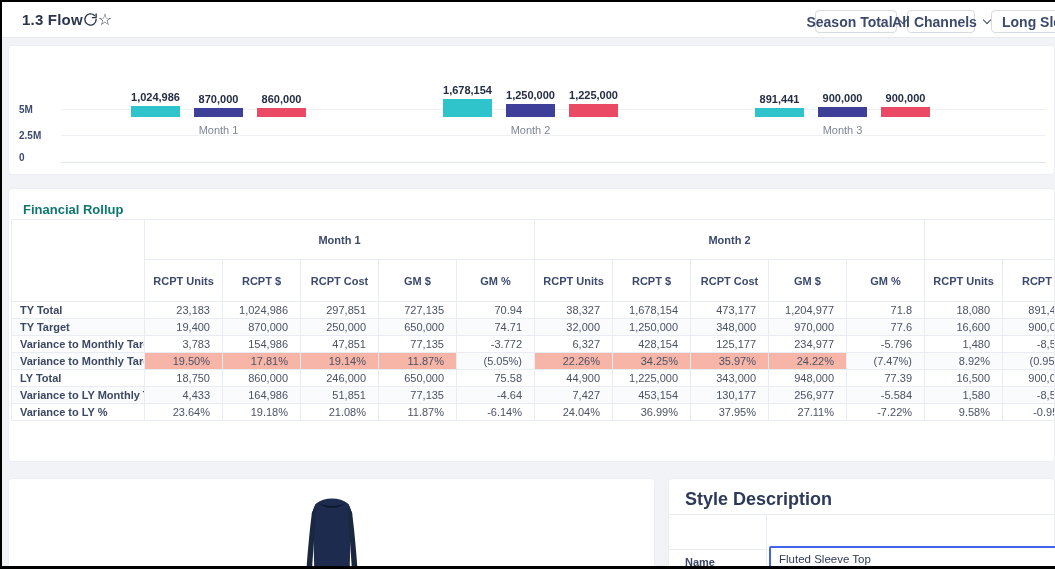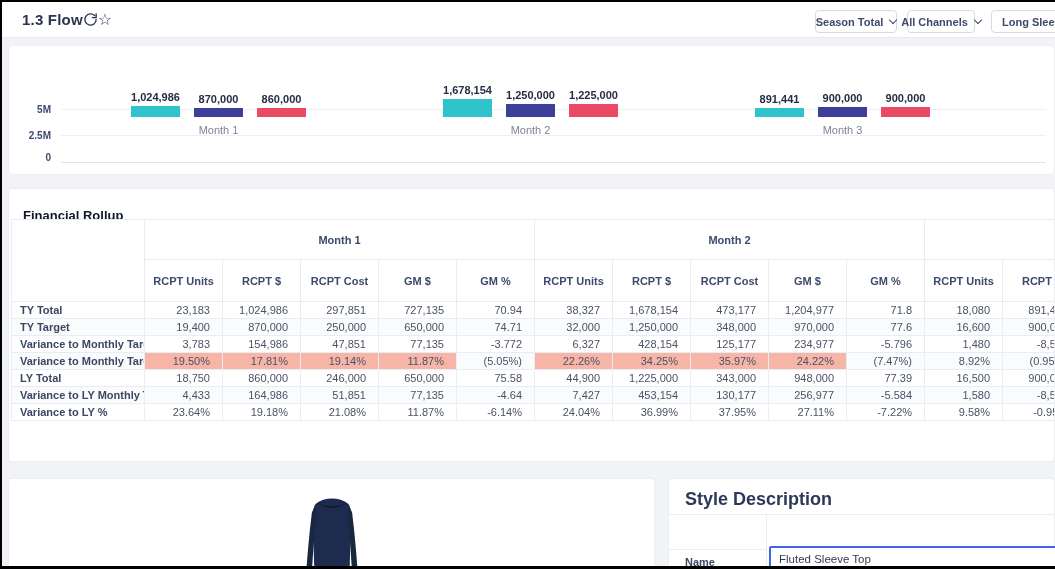--- a/index.html
+++ b/index.html
@@ -20,52 +20,52 @@
     display: flex; align-items: center; padding-left: 20px; 
   }
   .page-title { font-size: 15px; font-weight: 700; color: #2b3550; letter-spacing: .2px; }
   .hicon { color: #2b3550; display: inline-flex; align-items: center; cursor: pointer; }
   .star-glyph { font-size: 16px; line-height: 14px; }
   .filters { position: absolute; top: 8px; left: 813px; height: 23px; }
   .fbtn {
     position: absolute; top: 0; height: 23px; background: #fff;
     border: 1px solid #d7dae1; border-radius: 4px;
     display: flex; align-items: center; justify-content: center;
-    font-size: 11px; font-weight: 700; color: #3d4a6e; white-space: nowrap; cursor: pointer;
+    font-size: 14px; font-weight: 700; color: #3d4a6e; white-space: nowrap; cursor: pointer;
   }
   .fbtn .chev {
     width: 6px; height: 6px; border-right: 1.5px solid #3d4a6e; border-bottom: 1.5px solid #3d4a6e;
     transform: rotate(45deg); margin-left: 7px; margin-top: -3px; flex: 0 0 auto;
   }
   .fbtn1 { left: 0;   width: 82px; }
   .fbtn2 { left: 92px; width: 68px; }
   .fbtn3 { left: 176px; width: 130px; justify-content: flex-start; padding-left: 10px; }
   
   .card { position: absolute; background: #fff; border: 1px solid #eceef3; border-radius: 4px; }
   
   .chart-card { left: 8px; top: 45px; width: 1047px; height: 130px; }
-  .ytick { position: absolute; left: 10px; width: 32px; text-align: right;
+  .ytick { position: absolute; left: 10px; width: 32px; text-align: left;
            font-size: 10px; font-weight: 700; color: #3d4a6e; }
   .ytick.t0 { top: 58px; } .ytick.t1 { top: 84px; } .ytick.t2 { top: 106px; }
   .gridline { position: absolute; left: 52px; right: 8px; height: 1px; background: #eef0f4; }
   .gl0 { top: 63px; } .gl1 { top: 89px; } .gl-base { top: 116px; background: #dfe3ea; }
   .chart-groups { position: absolute; left: 122px; top: 0; display: flex; gap: 137px; }
   .chart-group { width: 175px; display: flex; flex-direction: column; }
   .bars { height: 71px; display: flex; align-items: flex-end; justify-content: center; gap: 14px; }
   .bar-wrap { width: 49px; display: flex; flex-direction: column; align-items: center; justify-content: flex-end; }
   .bar-label { font-size: 11px; font-weight: 700; color: #252d44; white-space: nowrap; margin-bottom: 3px; }
   .bar { width: 49px; }
   .cat-label { text-align: center; margin-top: 7px; font-size: 11px; color: #7d8596; }
   .legend { position: absolute; left: 570px; top: 149px; display: flex; gap: 24px; }
   .legend-item { display: flex; align-items: center; gap: 6px; cursor: pointer; }
   .legend-dot { width: 9px; height: 9px; border-radius: 50%; }
   .legend-label { font-size: 11px; font-weight: 700; color: #2d3958; }
   
   .rollup-card { left: 8px; top: 188px; width: 1047px; height: 274px; overflow: hidden; }
-  .rollup-title { position: absolute; left: 14px; top: 19px; font-size: 13px; font-weight: 700; color: #0f172a; }
+  .rollup-title { position: absolute; left: 14px; top: 13px; font-size: 13px; font-weight: 700; color: #0f766e; }
   .ftable-wrap { position: absolute; left: 2px; top: 30px; }
   table.ftable { border-collapse: collapse; table-layout: fixed; width: 1303px; font-size: 11px; }
   .ftable th, .ftable td { border: 1px solid #e9ecf2; overflow: hidden; white-space: nowrap; }
   .ftable th.grp { height: 40px; font-weight: 700; color: #3d4a6e; text-align: center; }
   .ftable th.sub { height: 42px; font-weight: 700; color: #3d4a6e; text-align: center; }
   .ftable th.corner { background: #fff; }
   .ftable tbody th { text-align: left; padding: 2px 8px; font-weight: 700; color: #3c4763; height: 12px; }
   .ftable tbody td { text-align: right; padding: 2px 12px 2px 2px; color: #4a5264; }
   .ftable tbody tr:nth-child(even) { background: #fafbfd; }
   .ftable tbody td.hl { background: #f7b5a8; }

